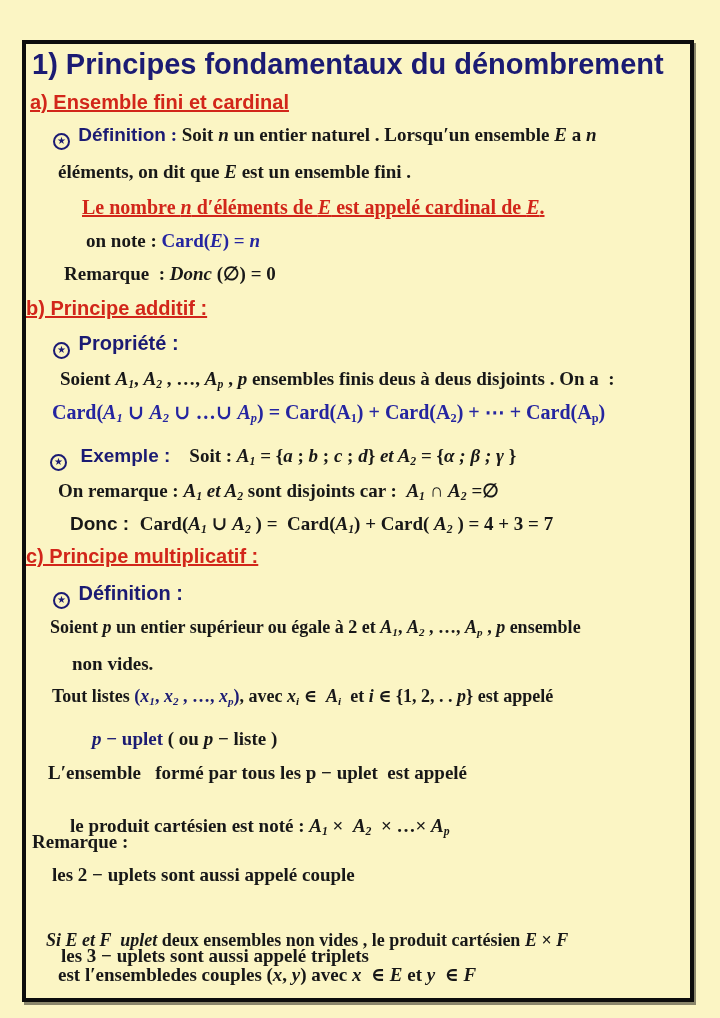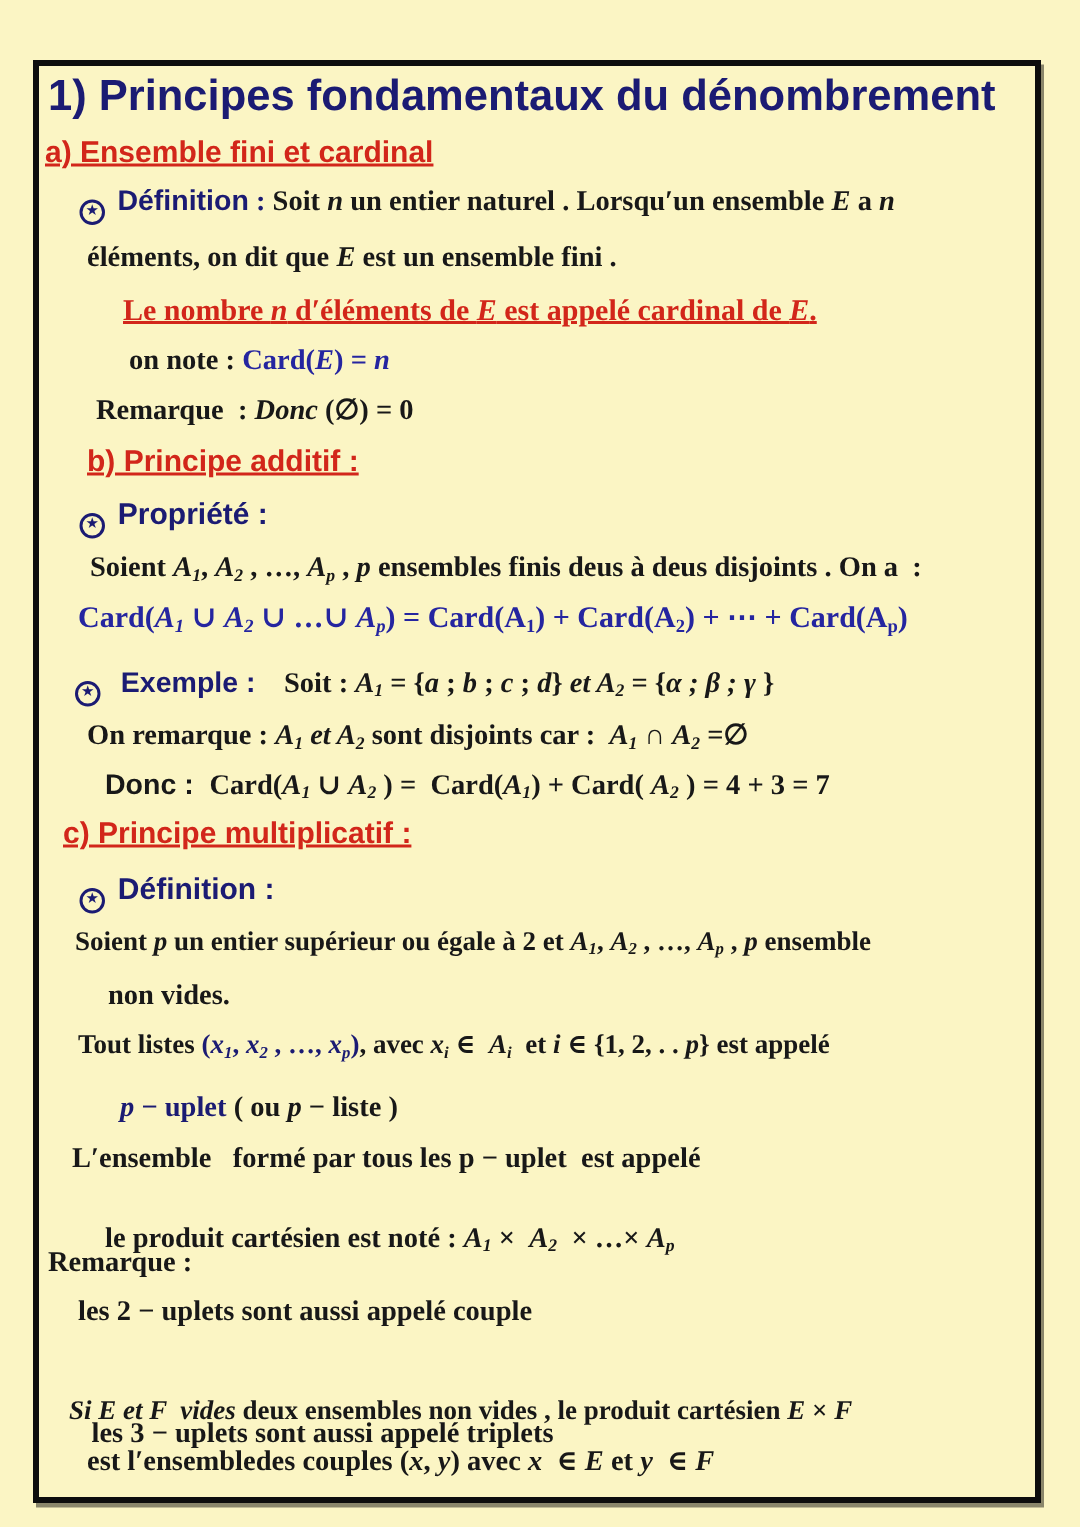--- a/index.html
+++ b/index.html
@@ -63,34 +63,34 @@
 <div class="page">
   <div class="frame"></div>
   <div id="content">
       <div class="line" style="top: 46px; left: 32px; font-size: 29px;"><span class="t-sans t-navy">1) Principes fondamentaux du dénombrement</span></div>
       <div class="line" style="top: 90px; left: 30px; font-size: 20px;"><span class="t-sans t-red">a) Ensemble fini et cardinal</span></div>
       <div class="line" style="top: 123px; left: 53px;"><span class="star-circ"><span class="star-glyph">★</span></span><span class="t-sans t-navy"> Définition</span><span class="t-navy"> : </span><span class="">Soit </span><span class="t-i">n</span><span class=""> un entier naturel . Lorsqu′un ensemble </span><span class="t-i">E</span><span class=""> a </span><span class="t-i">n</span></div>
       <div class="line" style="top: 160px; left: 58px;"><span class="">éléments, on dit que </span><span class="t-i">E</span><span class=""> est un ensemble fini .</span></div>
       <div class="line" style="top: 195px; left: 82px; font-size: 20px;"><span class="t-red">Le nombre </span><span class="t-red t-i">n</span><span class="t-red"> d′éléments de </span><span class="t-red t-i">E</span><span class="t-red"> est appelé cardinal de </span><span class="t-red t-i">E</span><span class="t-red">.</span></div>
       <div class="line" style="top: 229px; left: 62px; margin-left: 24px;"><span class="">on note : </span><span class="t-blue">Card(</span><span class="t-blue t-i">E</span><span class="t-blue">) = </span><span class="t-blue t-i">n</span></div>
       <div class="line" style="top: 262px; left: 64px;"><span class="">Remarque  : </span><span class="t-i">Donc </span><span class="">(∅) = 0</span></div>
-      <div class="line" style="top: 296px; left: 26px; font-size: 20px; padding-left: 32px;"><span class="t-sans t-red">b) Principe additif :</span></div>
+      <div class="line" style="top: 296px; left: 26px; font-size: 20px;"><span class="t-sans t-red">b) Principe additif :</span></div>
       <div class="line" style="top: 331px; left: 53px; font-size: 20px;"><span class="star-circ"><span class="star-glyph">★</span></span><span class="t-sans t-navy"> Propriété :</span></div>
       <div class="line" style="top: 367px; left: 60px;"><span class="">Soient </span><span class="t-i">A</span><span class="t-i t-sub">1</span><span class="">, </span><span class="t-i">A</span><span class="t-i t-sub">2</span><span class=""> , …, </span><span class="t-i">A</span><span class="t-i t-sub">p</span><span class=""> , </span><span class="t-i">p</span><span class=""> ensembles finis deus à deus disjoints . On a  :</span></div>
       <div class="line" style="top: 400px; left: 52px; font-size: 20px;"><span class="t-blue">Card(</span><span class="t-blue t-i">A</span><span class="t-blue t-sub t-i">1</span><span class="t-blue"> ∪ </span><span class="t-blue t-i">A</span><span class="t-blue t-sub t-i">2</span><span class="t-blue"> ∪ …∪ </span><span class="t-blue t-i">A</span><span class="t-blue t-sub t-i">p</span><span class="t-blue">) = Card(A</span><span class="t-blue t-sub">1</span><span class="t-blue">) + Card(A</span><span class="t-blue t-sub">2</span><span class="t-blue">) + ⋯ + Card(A</span><span class="t-blue t-sub">p</span><span class="t-blue">)</span></div>
       <div class="line" style="top: 444px; left: 50px;"><span class="star-circ"><span class="star-glyph">★</span></span><span class="t-sans t-navy">  Exemple :</span><span class="">    Soit : </span><span class="t-i">A</span><span class="t-i t-sub">1</span><span class=""> = {</span><span class="t-i">a</span><span class=""> ; </span><span class="t-i">b</span><span class=""> ; </span><span class="t-i">c</span><span class=""> ; </span><span class="t-i">d</span><span class="">} </span><span class="t-i">et A</span><span class="t-i t-sub">2</span><span class=""> = {</span><span class="t-i">α ; β ; γ</span><span class=""> }</span></div>
       <div class="line" style="top: 479px; left: 58px;"><span class="">On remarque : </span><span class="t-i">A</span><span class="t-i t-sub">1</span><span class="t-i"> et A</span><span class="t-i t-sub">2</span><span class=""> sont disjoints car :  </span><span class="t-i">A</span><span class="t-i t-sub">1</span><span class=""> ∩ </span><span class="t-i">A</span><span class="t-i t-sub">2</span><span class=""> =∅</span></div>
       <div class="line" style="top: 512px; left: 70px;"><span class="t-sans">Donc :  </span><span class="">Card(</span><span class="t-i">A</span><span class="t-i t-sub">1</span><span class=""> ∪ </span><span class="t-i">A</span><span class="t-i t-sub">2</span><span class=""> ) =  Card(</span><span class="t-i">A</span><span class="t-i t-sub">1</span><span class="">) + Card( </span><span class="t-i">A</span><span class="t-i t-sub">2</span><span class=""> ) = 4 + 3 = 7</span></div>
-      <div class="line" style="top: 544px; left: 26px; font-size: 20px; margin-left: 16px;"><span class="t-sans t-red">c) Principe multiplicatif :</span></div>
+      <div class="line" style="top: 544px; left: 26px; font-size: 20px;"><span class="t-sans t-red">c) Principe multiplicatif :</span></div>
       <div class="line" style="top: 581px; left: 53px; font-size: 20px;"><span class="star-circ"><span class="star-glyph">★</span></span><span class="t-sans t-navy"> Définition :</span></div>
       <div class="line" style="top: 616px; left: 50px; font-size: 18px;"><span class="">Soient </span><span class="t-i">p</span><span class=""> un entier supérieur ou égale à 2 et </span><span class="t-i">A</span><span class="t-i t-sub">1</span><span class="">, </span><span class="t-i">A</span><span class="t-i t-sub">2</span><span class=""> , …, </span><span class="t-i">A</span><span class="t-i t-sub">p</span><span class=""> , </span><span class="t-i">p</span><span class=""> ensemble</span></div>
       <div class="line" style="top: 652px; left: 72px;"><span class="">non vides.</span></div>
       <div class="line" style="top: 685px; left: 52px; font-size: 18px;"><span class="">Tout listes </span><span class="t-navy">(</span><span class="t-navy t-i">x</span><span class="t-navy t-i t-sub">1</span><span class="t-navy">, </span><span class="t-navy t-i">x</span><span class="t-navy t-i t-sub">2</span><span class="t-navy"> , …, </span><span class="t-navy t-i">x</span><span class="t-navy t-i t-sub">p</span><span class="t-navy">)</span><span class="">, avec </span><span class="t-i">x</span><span class="t-i t-sub">i</span><span class=""> ∈  </span><span class="t-i">A</span><span class="t-i t-sub">i</span><span class="">  et </span><span class="t-i">i</span><span class=""> ∈ {1, 2, . . </span><span class="t-i">p</span><span class="">} est appelé</span></div>
-      <div class="line" style="top: 727px; left: 80px;"><span class="t-navy t-i">p</span><span class="t-navy"> − uplet </span><span class="">( ou </span><span class="t-i">p</span><span class=""> − liste )</span></div>
+      <div class="line" style="top: 727px; left: 92px;"><span class="t-navy t-i">p</span><span class="t-navy"> − uplet </span><span class="">( ou </span><span class="t-i">p</span><span class=""> − liste )</span></div>
       <div class="line" style="top: 761px; left: 48px;"><span class="">L′ensemble   formé par tous les p − uplet  est appelé</span></div>
       <div class="line" style="top: 814px; left: 70px;"><span class="">le produit cartésien est noté : </span><span class="t-i">A</span><span class="t-i t-sub">1</span><span class=""> ×  </span><span class="t-i">A</span><span class="t-i t-sub">2</span><span class="">  × …× </span><span class="t-i">A</span><span class="t-i t-sub">p</span></div>
       <div class="line" style="top: 830px; left: 32px;"><span class="">Remarque :</span></div>
       <div class="line" style="top: 863px; left: 52px;"><span class="">les 2 − uplets sont aussi appelé couple</span></div>
       <div class="line" style="top: 944px; left: 61px;"><span class="">les 3 − uplets sont aussi appelé triplets</span></div>
-      <div class="line" style="top: 929px; left: 46px; font-size: 18px;"><span class="t-i">Si E et F  vides </span><span class="">deux ensembles non vides , le produit cartésien </span><span class="t-i">E</span><span class=""> × </span><span class="t-i">F</span></div>
+      <div class="line" style="top: 929px; left: 46px; font-size: 18px;"><span class="t-i">Si E et F  uplet </span><span class="">deux ensembles non vides , le produit cartésien </span><span class="t-i">E</span><span class=""> × </span><span class="t-i">F</span></div>
       <div class="line" style="top: 963px; left: 58px;"><span class="">est l′ensembledes couples (</span><span class="t-i">x</span><span class="">, </span><span class="t-i">y</span><span class="">) avec </span><span class="t-i">x</span><span class="">  ∈ </span><span class="t-i">E</span><span class=""> et </span><span class="t-i">y</span><span class="">  ∈ </span><span class="t-i">F</span></div>
     </div>
 </div>
 
 </body></html>

